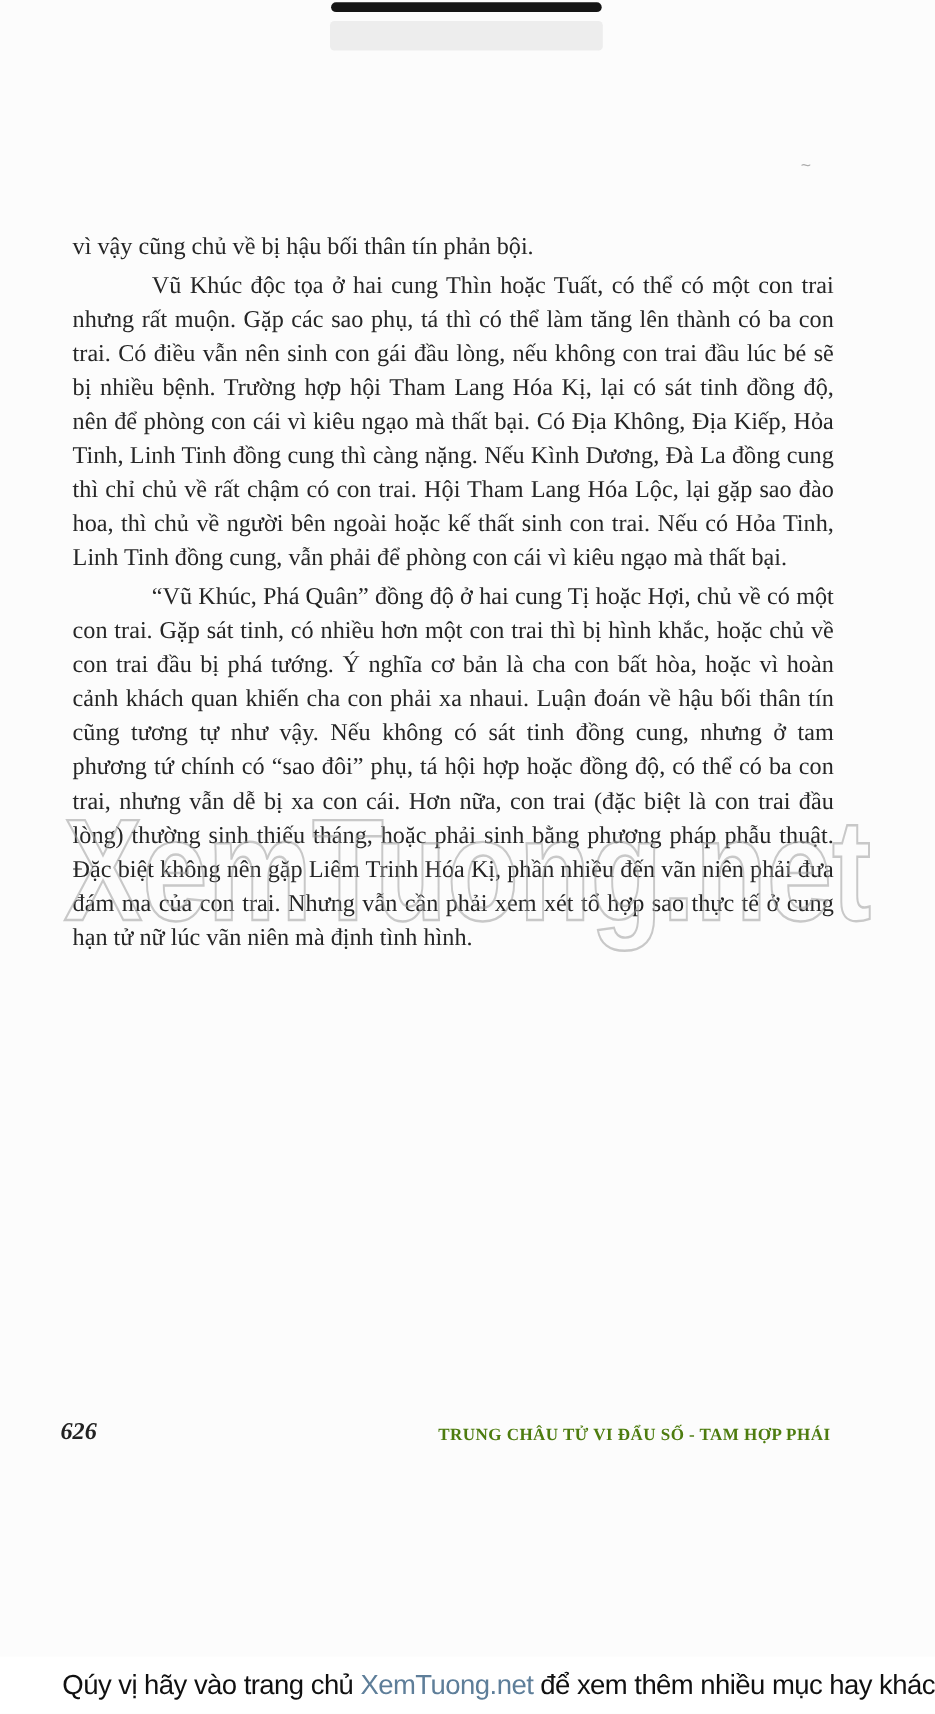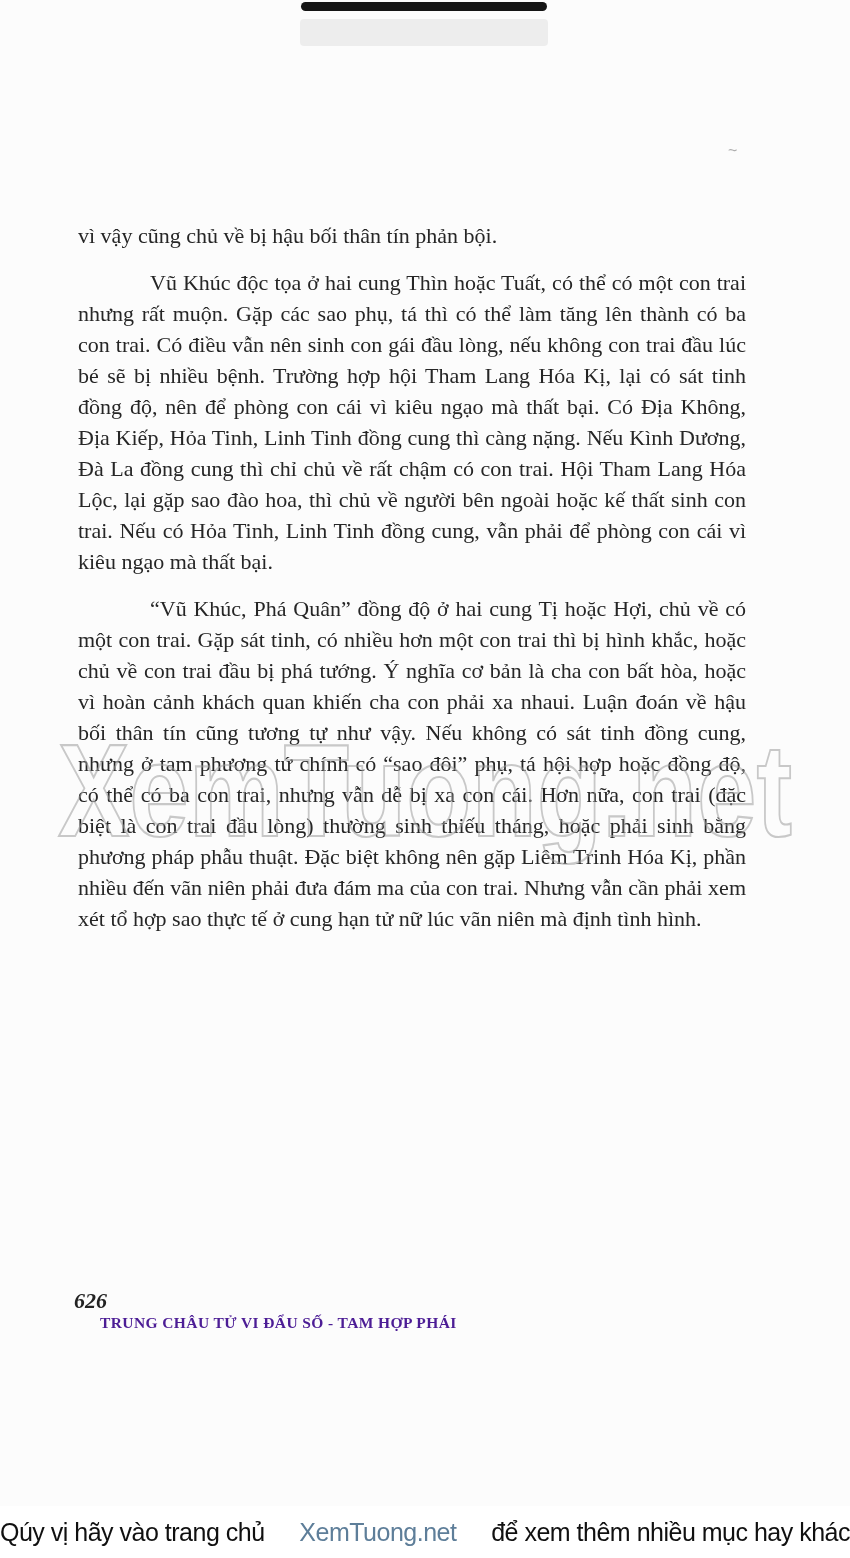--- a/index.html
+++ b/index.html
@@ -23,50 +23,50 @@
     position:absolute;left:728px;top:142px;
     color:#9a9a9a;font-size:16px;opacity:.8;
     font-family:"Liberation Sans",sans-serif;
   }
   
   .body-text{
     position:absolute;left:62px;top:204px;width:700px;
     font-size:22px;line-height:31px;color:#262626;
     text-align:justify;
   }
-  .para{margin:16px;}
+  .para{margin:4px;}
   .para.indent{text-indent:72px;}
   
   .watermark{
     position:absolute;left:50px;top:698px;width:750px;height:195px;
     pointer-events:none;z-index:3;
   }
   .watermark text{
     fill:none;stroke:#9f9f9f;stroke-width:2.2px;opacity:.55;
     font-family:"Liberation Sans","DejaVu Sans",sans-serif;
     font-weight:bold;font-size:132px;
   }
   
   .footer{
-    position:absolute;left:74px;top:1288px;width:700px;
-    display:flex;justify-content:space-between;align-items:flex-start;flex-direction:column;
+    position:absolute;left:55px;top:1288px;width:700px;
+    display:flex;justify-content:space-between;align-items:flex-end;
   }
   .page-num{
     font-style:italic;font-weight:bold;font-size:22px;color:#222;
   }
   .running-title{
-    font-weight:bold;font-size:15.5px;letter-spacing:.4px;color:#4c1d95;
+    font-weight:bold;font-size:15.5px;letter-spacing:.4px;color:#4d7c0f;
     font-family:"Liberation Serif","DejaVu Serif",serif;
     margin-left:26px;
   }
   
   .banner{
     position:absolute;left:0;bottom:0;width:850px;height:52px;
     background:#ffffff;
-    display:flex;align-items:center;justify-content:space-between;
+    display:flex;align-items:center;justify-content:flex-end;
     font-family:"Liberation Sans","DejaVu Sans",sans-serif;
     font-size:25px;color:#101010;letter-spacing:-0.5px;
     white-space:pre;
   }
   .banner .site{color:#5e7e99;}
 </style>
 </head>
 <body>
 
 <div class="page">

